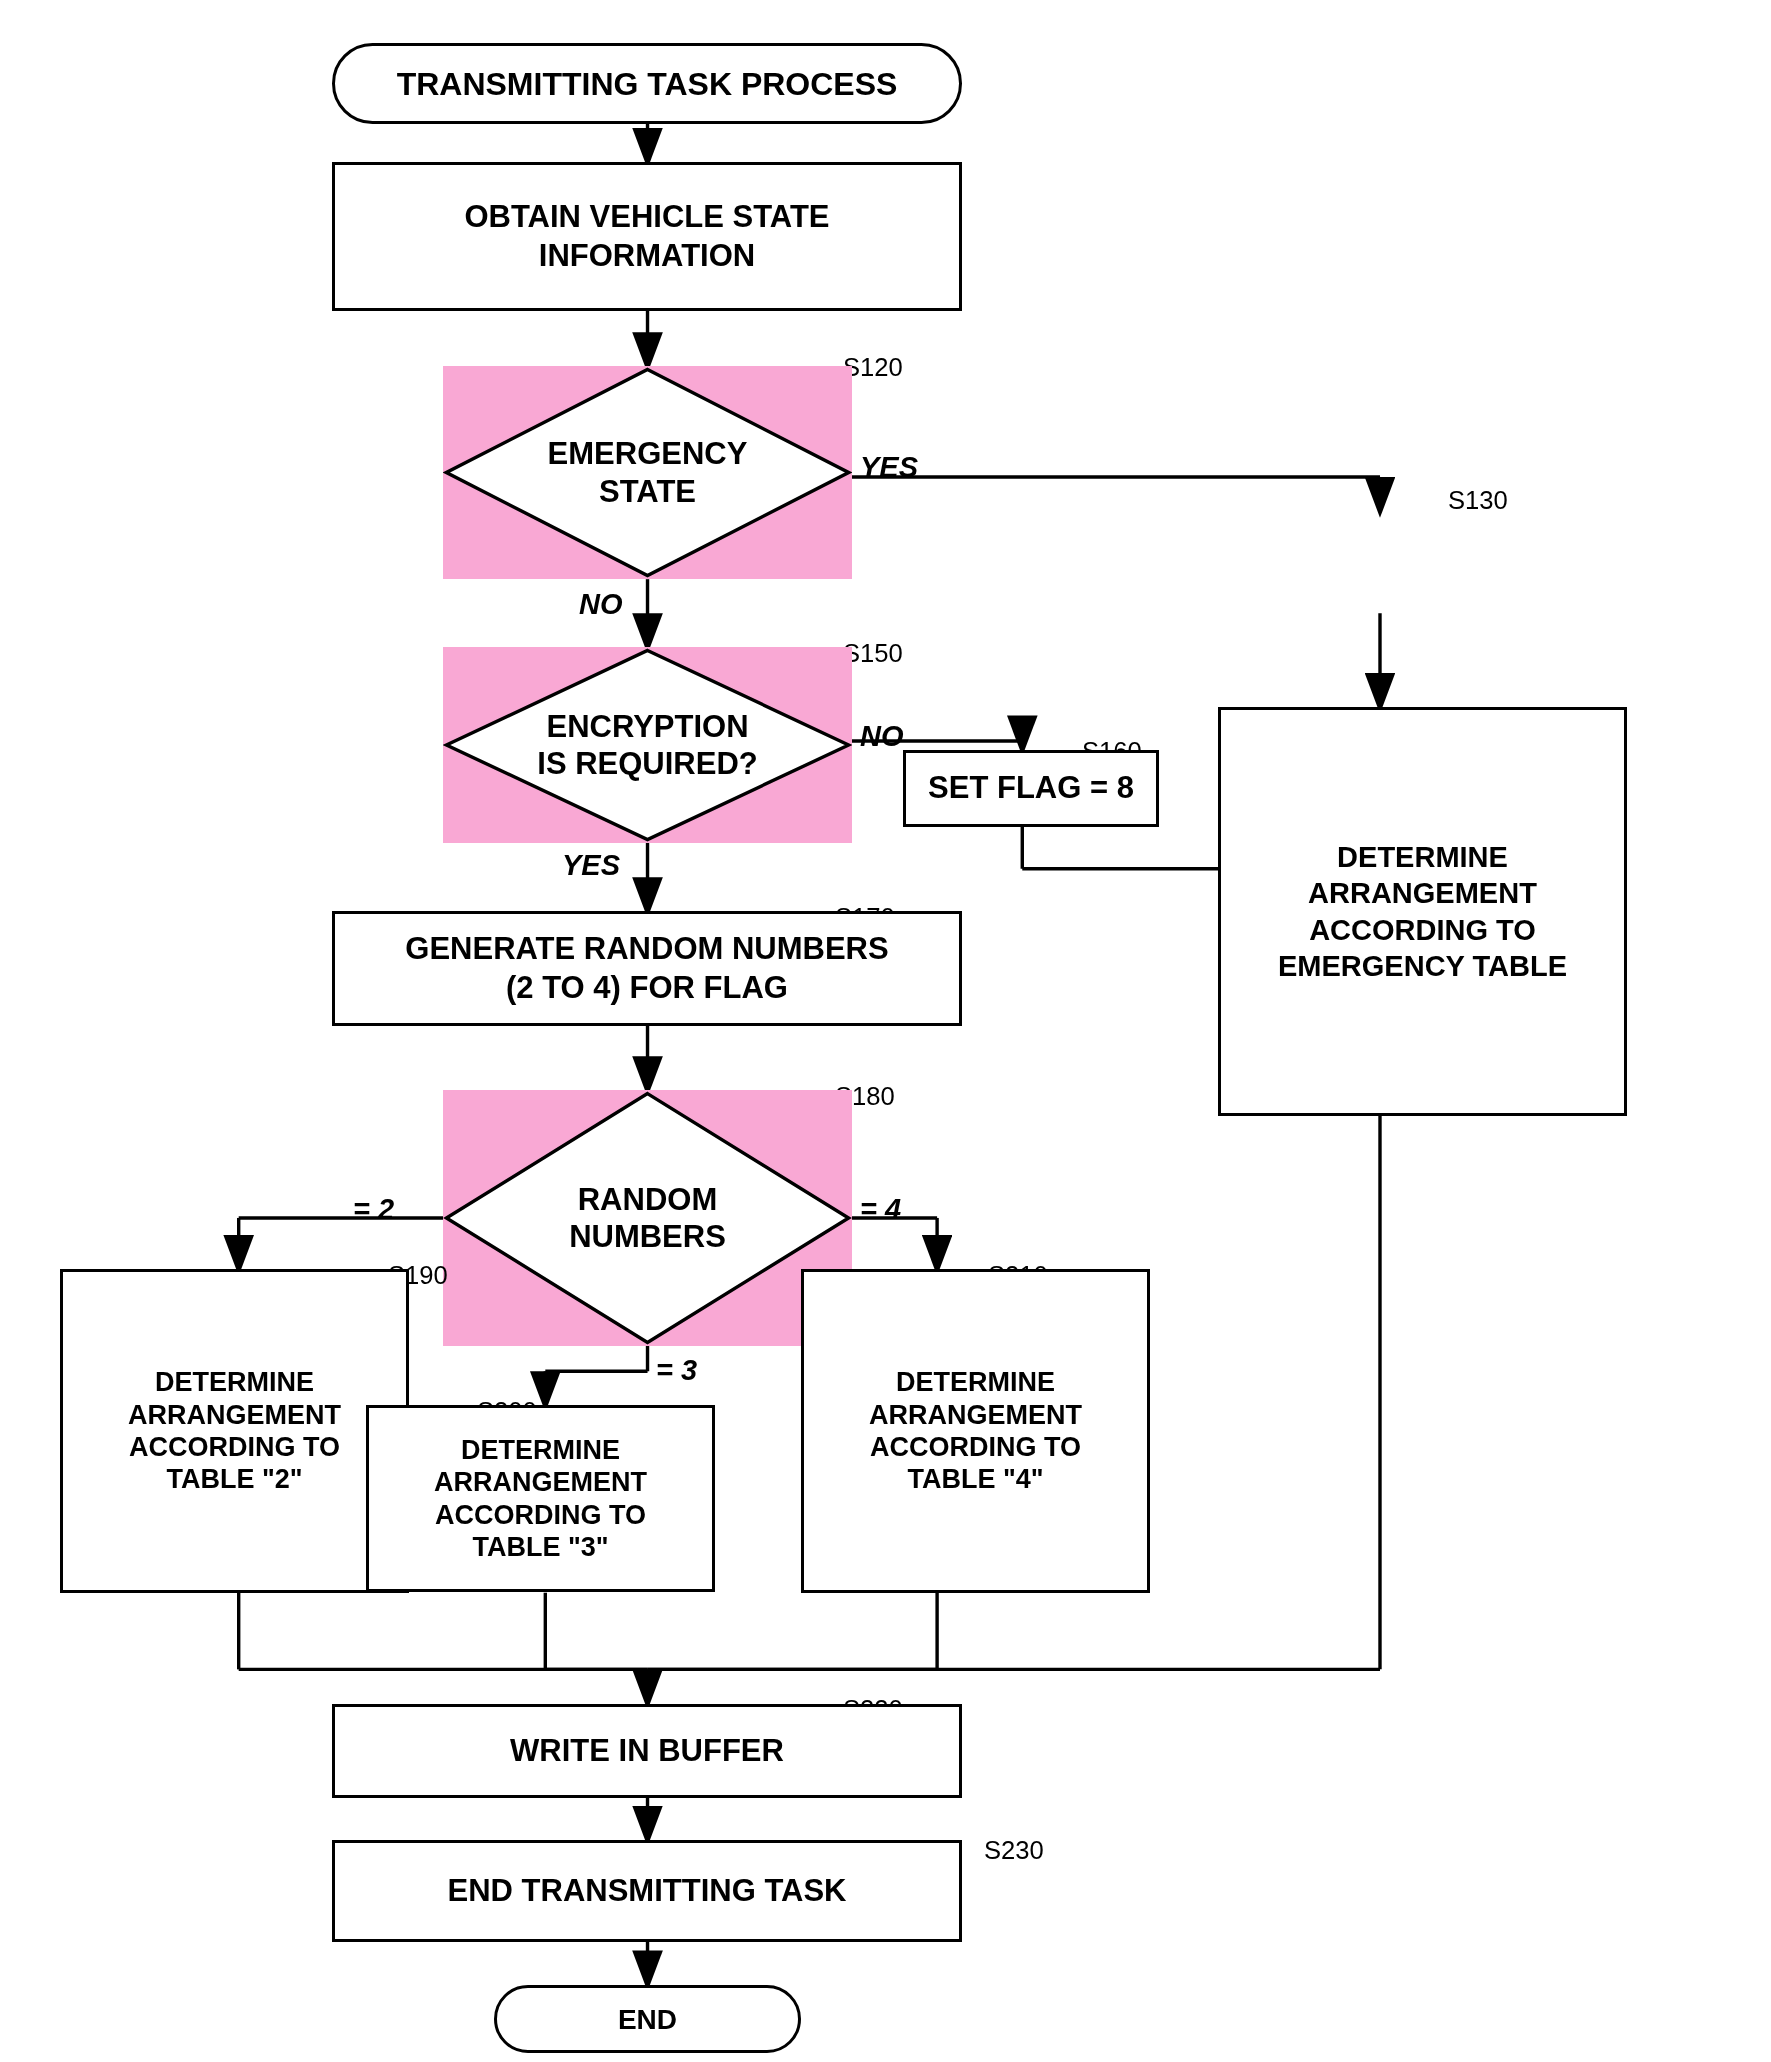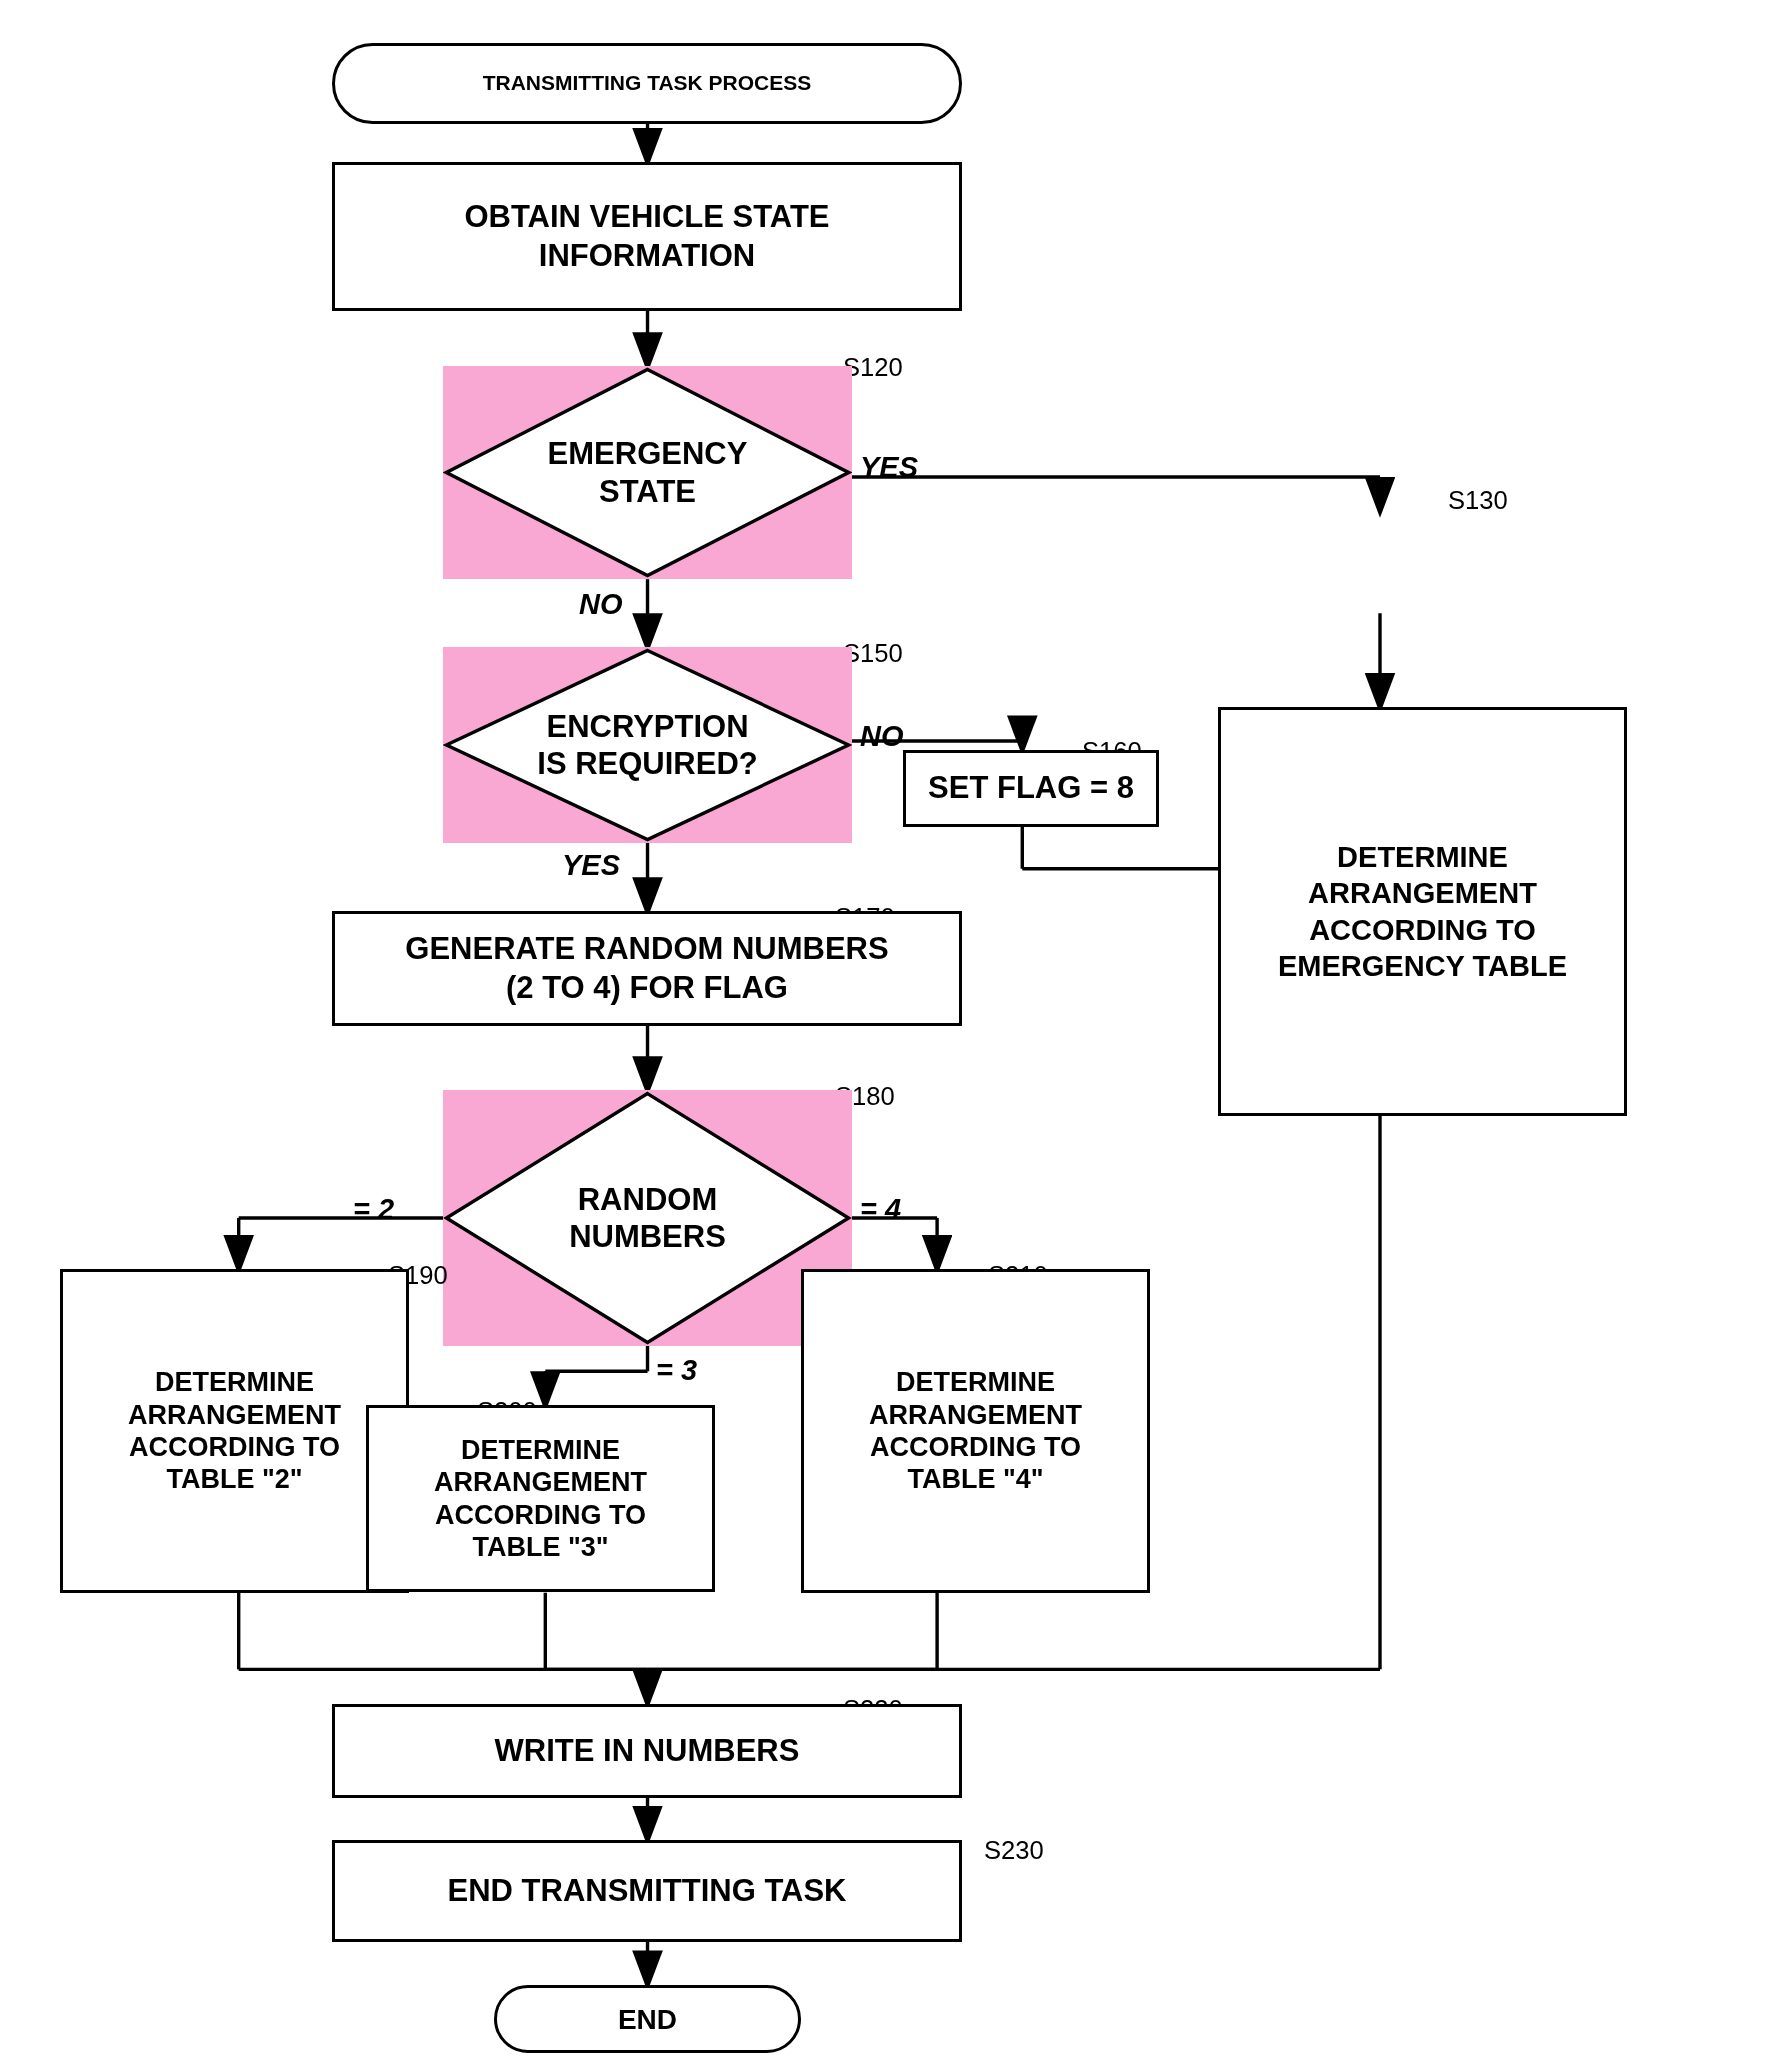--- a/index.html
+++ b/index.html
@@ -146,21 +146,21 @@
 
     <line x1="760" y1="1960" x2="760" y2="2000" stroke="#000" stroke-width="4" marker-end="url(#arrow)"></line>
 
     <line x1="760" y1="2110" x2="760" y2="2160" stroke="#000" stroke-width="4" marker-end="url(#arrow)"></line>
 
     <line x1="760" y1="2280" x2="760" y2="2330" stroke="#000" stroke-width="4" marker-end="url(#arrow)"></line>
 
   </svg>
 
   <div class="shape rounded-rect" style="left:332px; top:43px; width:630px; height:81px;">
-    <span class="label" style="font-size:21px;">TRANSMITTING TASK PROCESS</span>
+    <span class="label" style="font-size:32px;">TRANSMITTING TASK PROCESS</span>
   </div>
 
   <div class="step-label" style="left:894px; top:166px;">S110</div>
 
   <div class="shape rect" style="left:332px; top:162px; width:630px; height:149px;">
     <span class="label">OBTAIN VEHICLE STATE<br>INFORMATION</span>
   </div>
 
   <div class="step-label" style="left:843px; top:353px;">S120</div>
 
@@ -234,21 +234,21 @@
     <span class="label-sm">DETERMINE<br>ARRANGEMENT<br>ACCORDING TO<br>TABLE "3"</span>
   </div>
 
   <div class="step-label" style="left:988px; top:1261px;">S210</div>
   <div class="shape rect" style="left:801px; top:1269px; width:349px; height:324px;">
     <span class="label-sm">DETERMINE<br>ARRANGEMENT<br>ACCORDING TO<br>TABLE "4"</span>
   </div>
 
   <div class="step-label" style="left:843px; top:1695px;">S220</div>
   <div class="shape rect" style="left:332px; top:1704px; width:630px; height:94px;">
-    <span class="label">WRITE IN NUMBERS</span>
+    <span class="label">WRITE IN BUFFER</span>
   </div>
 
   <div class="step-label" style="left:984px; top:1836px;">S230</div>
   <div class="shape rect" style="left:332px; top:1840px; width:630px; height:102px;">
     <span class="label">END TRANSMITTING TASK</span>
   </div>
 
   <div class="shape rounded-rect" style="left:494px; top:1985px; width:307px; height:68px;">
     <span class="label" style="font-size:28px;">END</span>
   </div>

